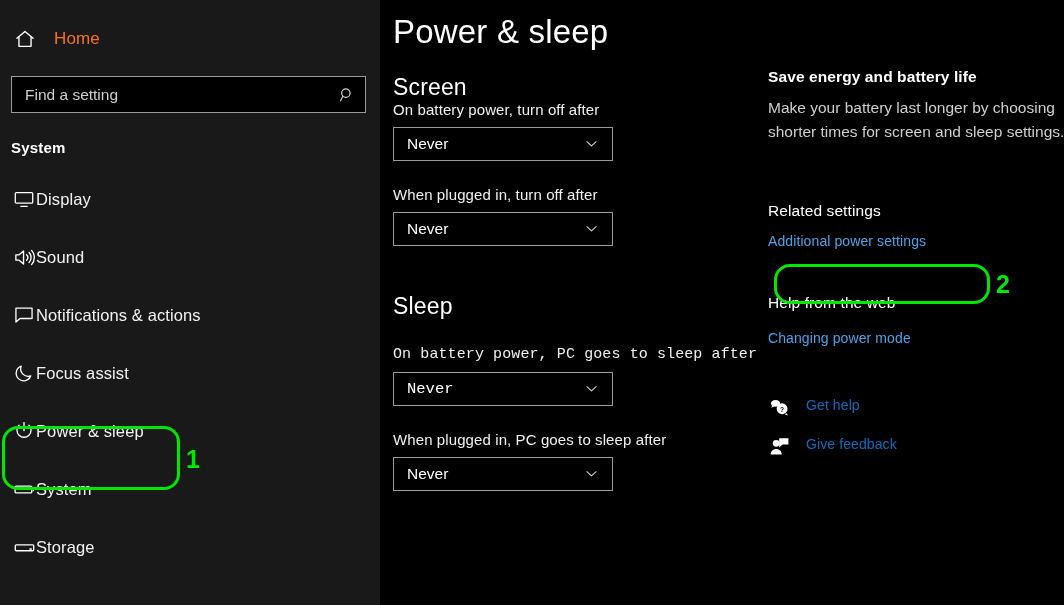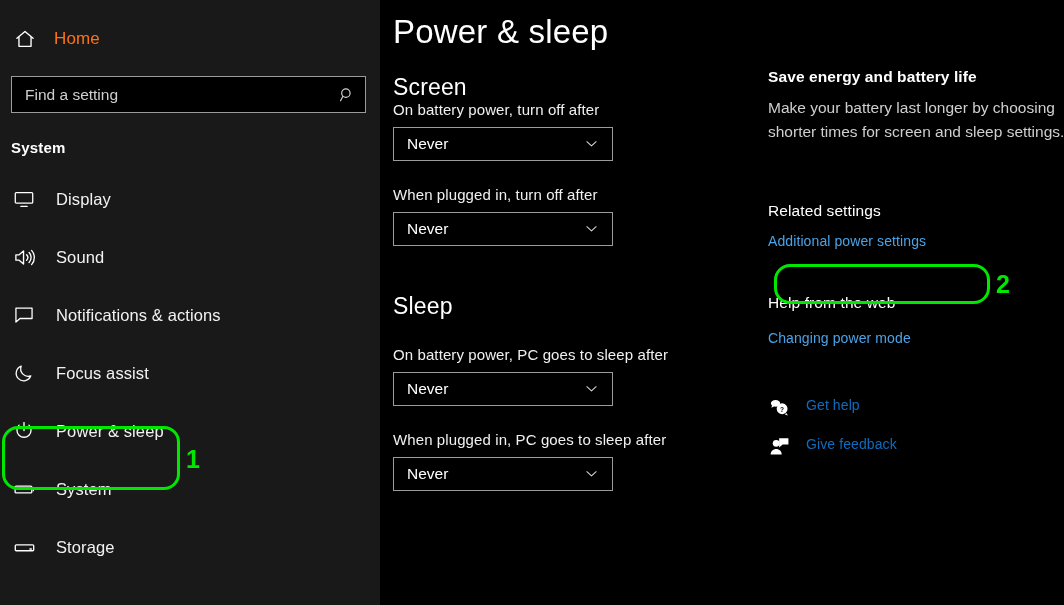--- a/index.html
+++ b/index.html
@@ -81,21 +81,20 @@
   }
 
   .nav { margin-top: 14px; }
 
   .nav-item {
     position: relative;
     display: flex;
     align-items: center;
     height: 58px;
     padding-left: 12px;
-    gap: 20px;
     cursor: default;
   }
   .nav-icon {
     width: 24px; height: 24px;
     flex: 0 0 24px;
     display: flex; align-items: center; justify-content: center;
     color: #ffffff;
   }
   .nav-label {
     font-size: 16.5px;
@@ -371,21 +370,21 @@
                 <path d="M5.5 9.5 12 15.4l6.5-5.9"></path>
               </svg>
             </span>
           </div>
         </div>
       </div>
 
       <div style="margin-top:47px;">
         <div class="group-title">Sleep</div>
 
-        <div style="margin-top:26px;">
+        <div style="margin-top:26px;font-family:Liberation Mono, monospace;">
           <div class="field-label">On battery power, PC goes to sleep after</div>
           <div class="dropdown">
             <span class="dropdown-value">Never</span>
             <span class="chev">
               <svg width="17" height="17" viewBox="0 0 24 24" fill="none" stroke="#e8e8e8" stroke-width="1.5" stroke-linecap="round" stroke-linejoin="round">
                 <path d="M5.5 9.5 12 15.4l6.5-5.9"></path>
               </svg>
             </span>
           </div>
         </div>

